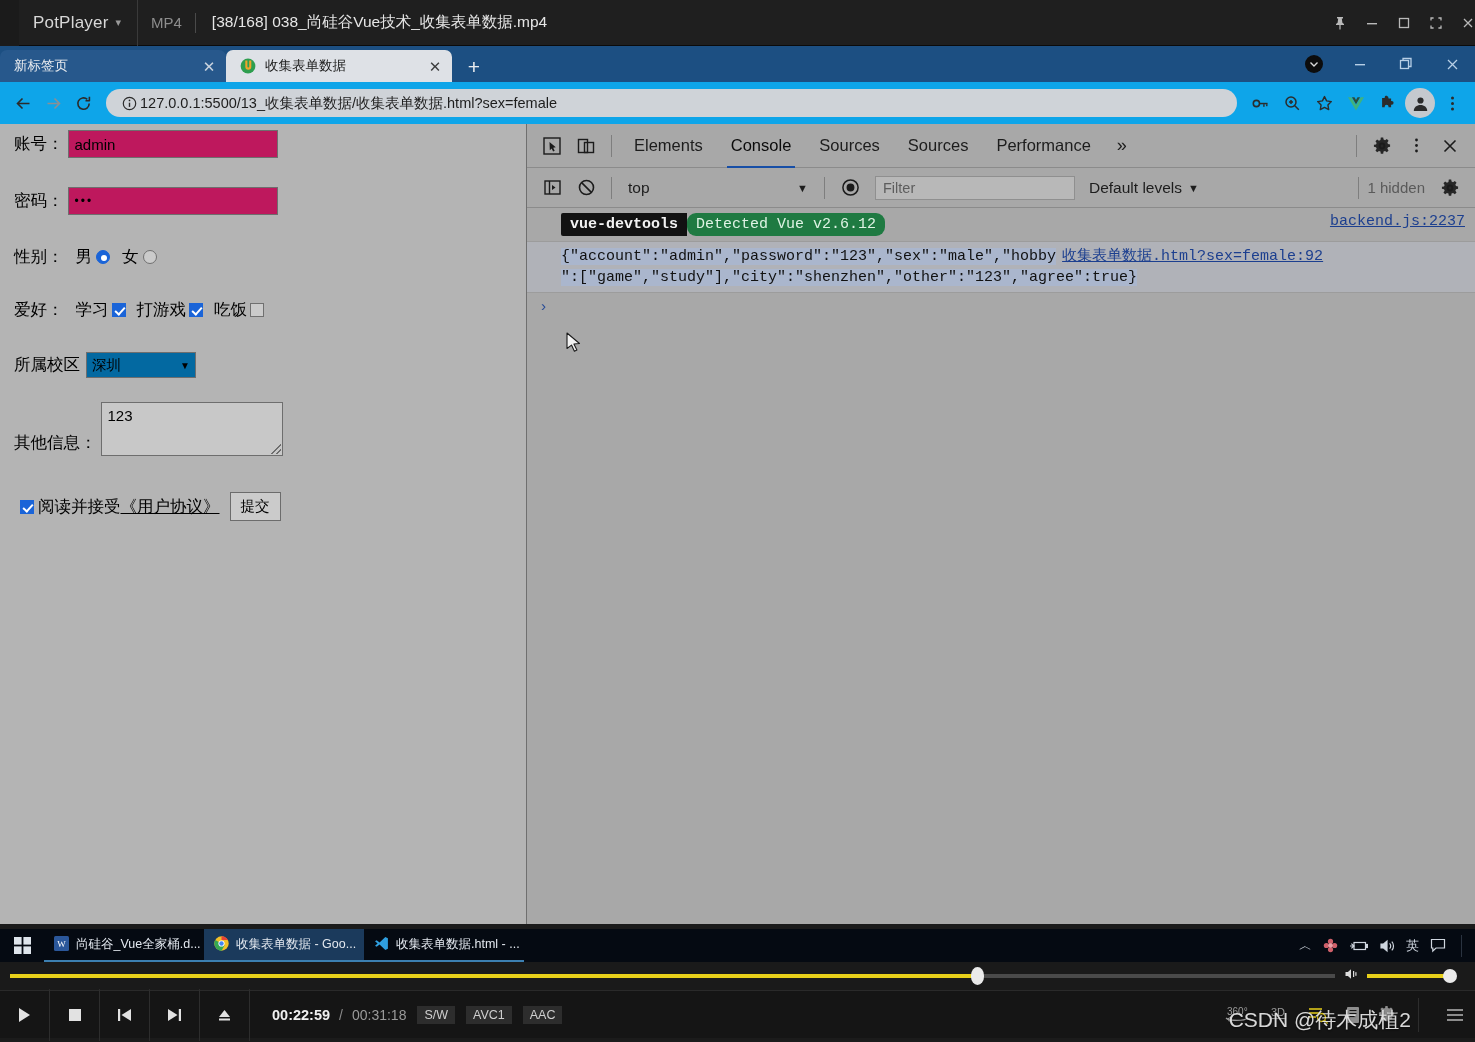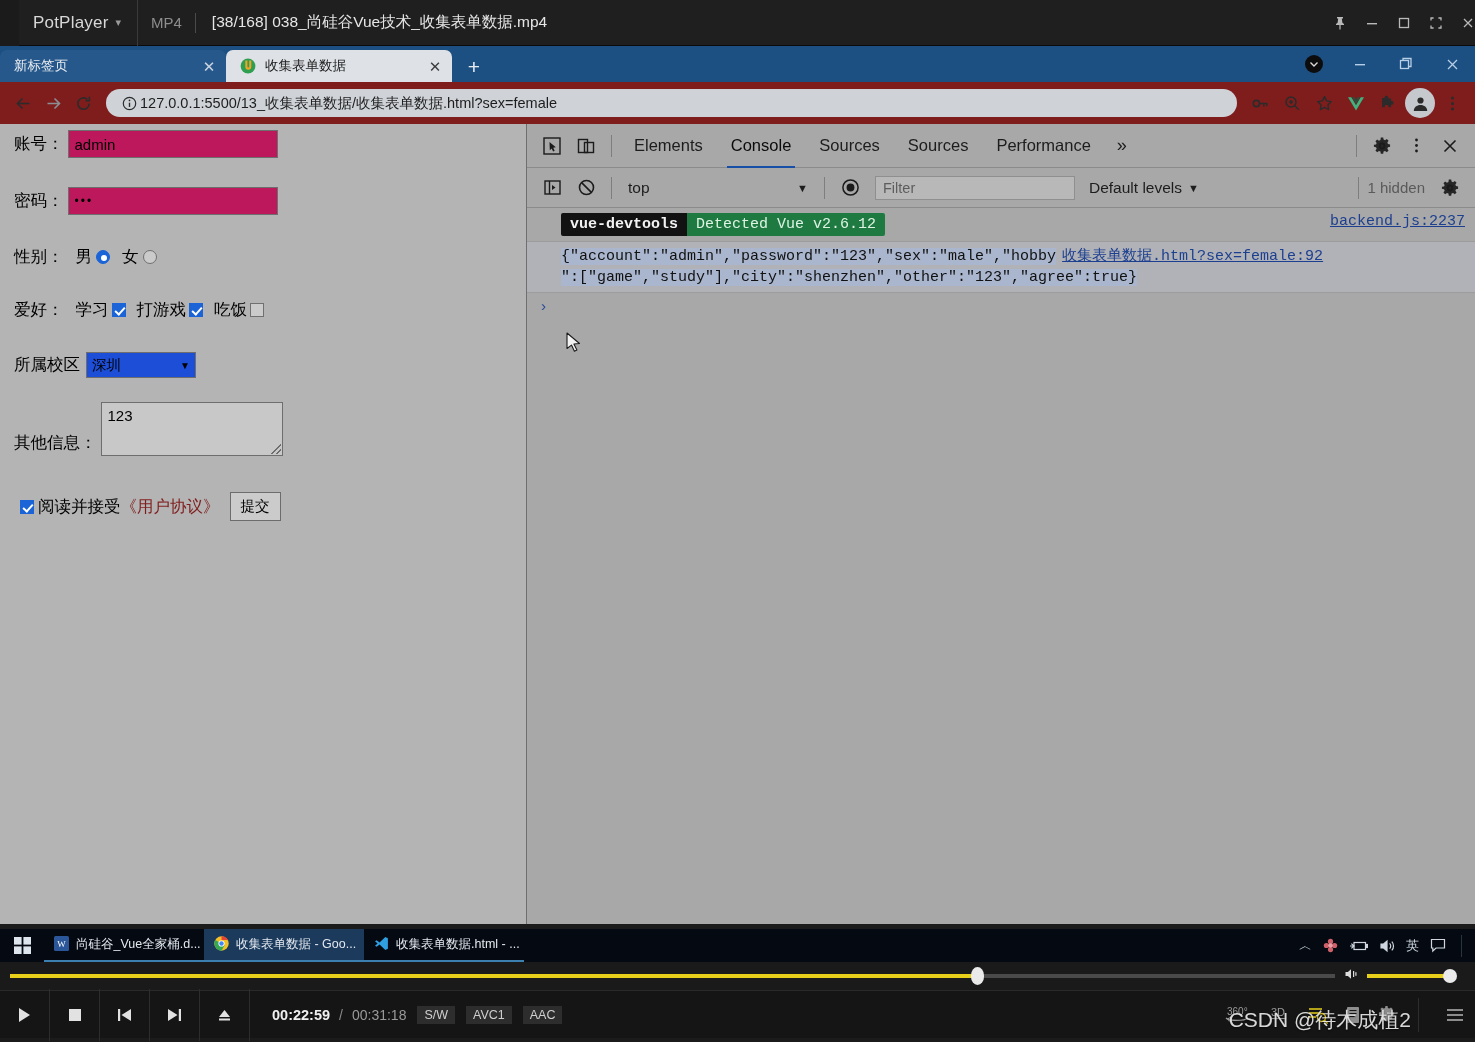--- a/index.html
+++ b/index.html
@@ -52,21 +52,21 @@
   .tab-close { width:18px; height:18px; display:flex; align-items:center; justify-content:center;
                font-size:15px; line-height:1; opacity:.85; }
   .newtab {
     width:32px; height:32px; margin-left:6px; display:flex; align-items:center;
     justify-content:center; color:#e7eaee; font-size:21px; line-height:1;
   }
   .chrome-winbtns { position:absolute; right:0; top:0; height:36px; display:flex; align-items:center; }
   .cw-btn { width:46px; height:36px; display:flex; align-items:center; justify-content:center; color:#b7cfe6; }
 
   .chrome-toolbar {
-    height:42px; background:#7f1d1d; display:flex; align-items:center; padding:0 8px;
+    height:42px; background:#0ea5e9; display:flex; align-items:center; padding:0 8px;
   }
   .tb-icon {
     width:30px; height:30px; border-radius:50%; display:flex;
     align-items:center; justify-content:center; color:#2b2b2b; flex:none;
   }
   .omnibox {
     flex:1; height:28px; background:#cfd3d8; border-radius:14px; display:flex;
     align-items:center; padding:0 12px; margin:0 8px; min-width:0;
   }
   .omnibox-text { font-size:14.5px; color:#1d1d1d; white-space:nowrap; overflow:hidden; }
@@ -97,36 +97,36 @@
   .ckbox {
     width:14px; height:14px; border:1px solid #707070; background:#cbcbcb;
     display:inline-block; position:relative; margin:0 3px;
   }
   .ckbox.on { background:#1a64d8; border-color:#1a64d8; }
   .ckbox.on::after {
     content:""; position:absolute; left:4px; top:1px; width:4px; height:8px;
     border:solid #fff; border-width:0 2px 2px 0; transform:rotate(42deg);
   }
   .sel {
-    width:110px; height:26px; background:#1d4ed8; border:1px solid #6e6e6e;
+    width:110px; height:26px; background:#0369a1; border:1px solid #6e6e6e;
     display:flex; align-items:center; padding:0 5px; font-size:14.5px; color:#000;
   }
   .sel-caret { margin-left:auto; font-size:10px; }
   .ta {
     width:182px; height:54px; background:#c8c8c8; border:1px solid #6e6e6e;
     font-size:15px; color:#000; padding:4px 6px; position:relative;
   }
   .ta::after {
     content:""; position:absolute; right:1px; bottom:1px; width:10px; height:10px;
     background:
       linear-gradient(135deg, transparent 45%, #6e6e6e 45%, #6e6e6e 55%, transparent 55%),
       linear-gradient(135deg, transparent 70%, #6e6e6e 70%, #6e6e6e 80%, transparent 80%);
   }
   .link {
-    color:#7f1d1d; font-size:16.5px;
+    color:#000000; text-decoration:underline; font-size:16.5px;
   }
   .btn {
     background:#cbcbcb; border:1px solid #6c6c6c; padding:4px 10px; font-size:14.5px;
     color:#000; font-family:"Liberation Sans", sans-serif;
   }
 
   
   .devtools { width:948px; height:800px; background:#a8a8a8; display:flex; flex-direction:column; }
   .dt-tabbar {
     height:44px; display:flex; align-items:center; padding:0 8px;
@@ -161,21 +161,21 @@
 
   .console-body { flex:1; background:#a8a8a8; overflow:hidden; }
   .console-row {
     display:flex; align-items:flex-start; padding:5px 10px 5px 34px;
     position:relative; border-bottom:1px solid #9c9c9c;gap:40px;
   }
   .badge-group { display:inline-flex; align-items:stretch; border-radius:2px; overflow:hidden; }
   .badge-dark { background:#121212; color:#f2f2f2; padding:3px 9px; font-family:"Liberation Mono", monospace;
                 font-size:15px; font-weight:bold; }
   .badge-green { background:#1f7a42; color:#dff3e4; padding:3px 9px; font-family:"Liberation Mono", monospace;
-                 font-size:15px; }
+                 font-size:15px;border-radius:9px; }
   .src-link {
     margin-left:auto; color:#1c3f8f; text-decoration:underline; font-size:15px;
     font-family:"Liberation Mono", monospace; white-space:nowrap;
   }
   .console-row2 { padding:4px 10px 4px 34px; border-bottom:1px solid #9c9c9c; background:#b0b2b8; }
   .json-line {
     font-family:"Liberation Mono", monospace; font-size:15px; color:#111; line-height:21px;
     word-break:break-all;
   }
   .json-line .src {

